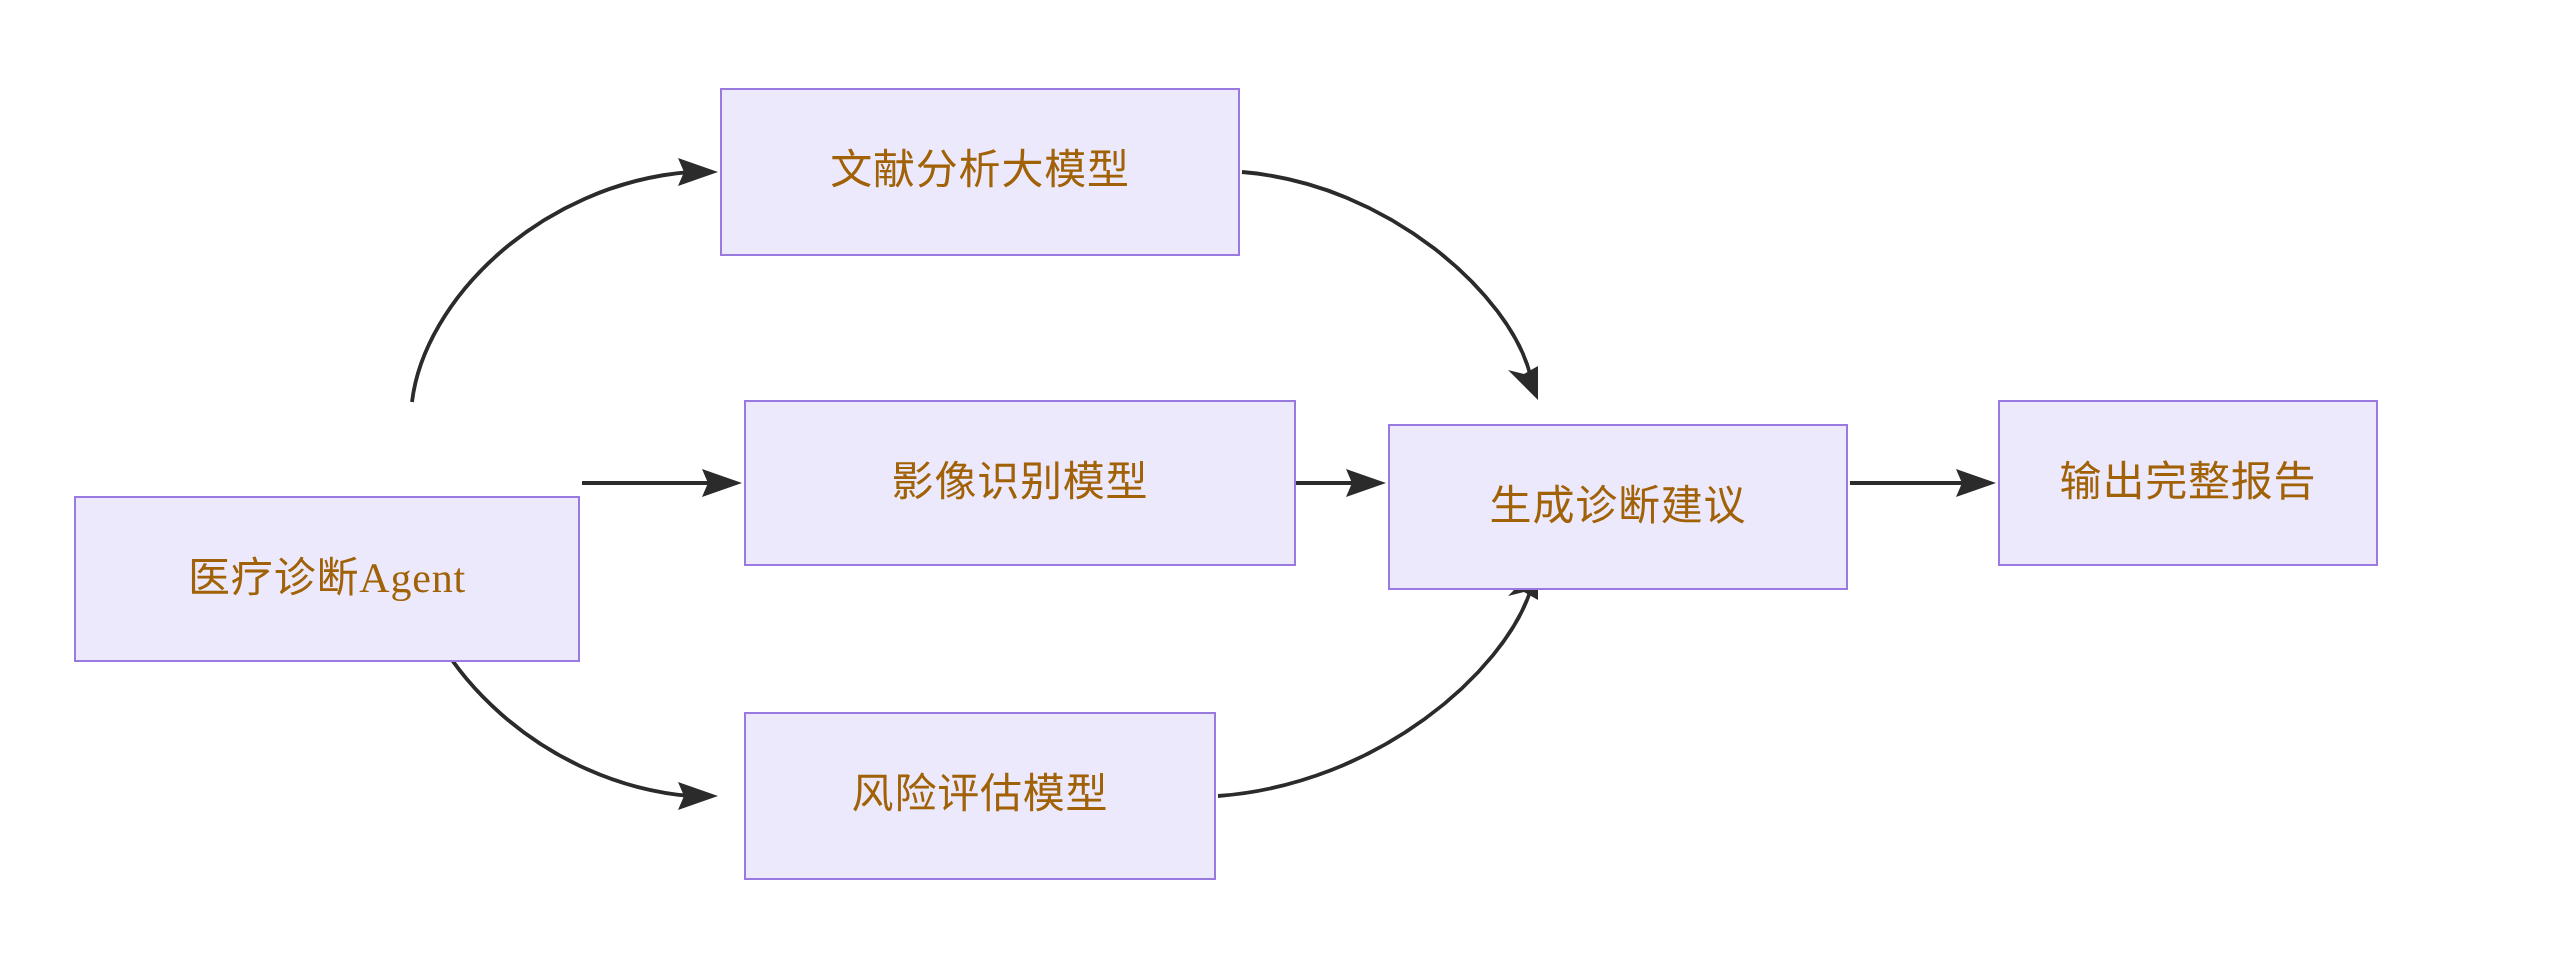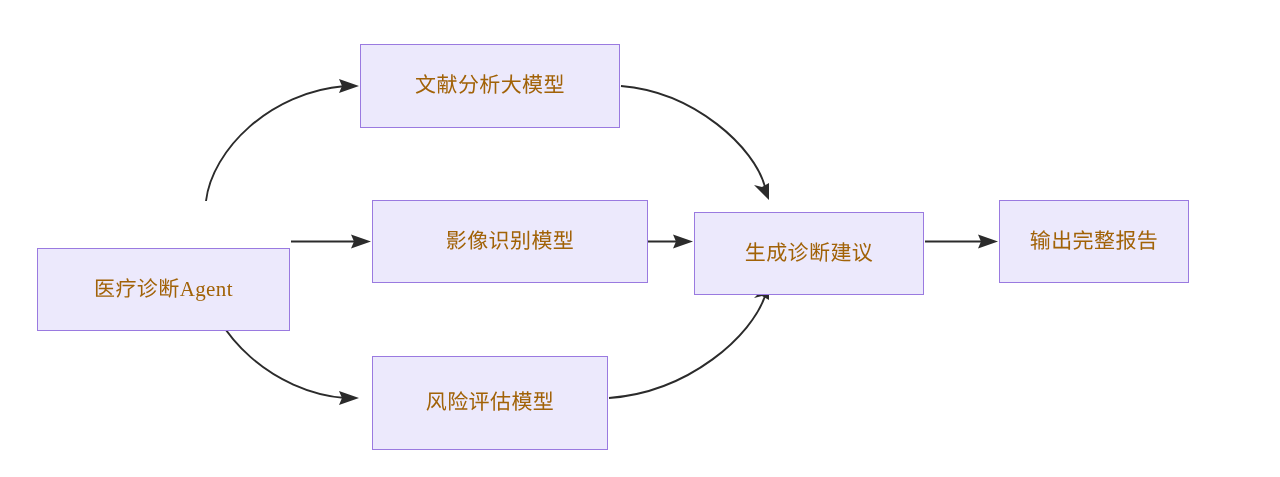--- a/index.html
+++ b/index.html
@@ -104,21 +104,21 @@
   </div>
 
   <div class="node" style="left:360px; top:44px; width:260px; height:84px;">
     <span class="node-label">文献分析大模型</span>
   </div>
 
   <div class="node" style="left:372px; top:200px; width:276px; height:83px;">
     <span class="node-label">影像识别模型</span>
   </div>
 
-  <div class="node" style="left:372px; top:356px; width:236px; height:94px;">
+  <div class="node" style="left:372px; top:356px; width:236px; height:84px;">
     <span class="node-label">风险评估模型</span>
   </div>
 
   <div class="node" style="left:694px; top:212px; width:230px; height:83px;">
     <span class="node-label">生成诊断建议</span>
   </div>
 
   <div class="node" style="left:999px; top:200px; width:190px; height:83px;">
     <span class="node-label">输出完整报告</span>
   </div>

